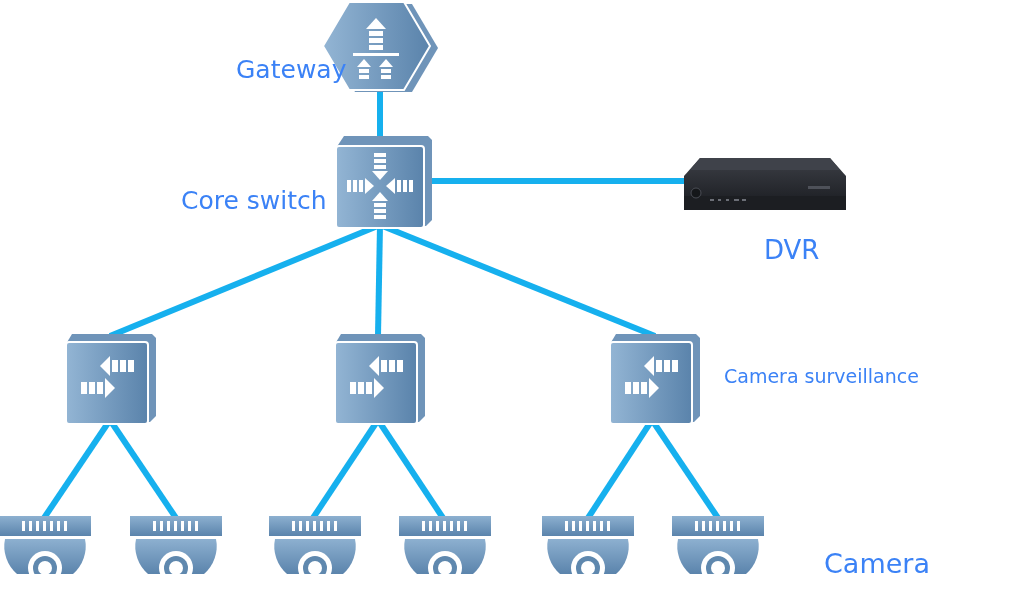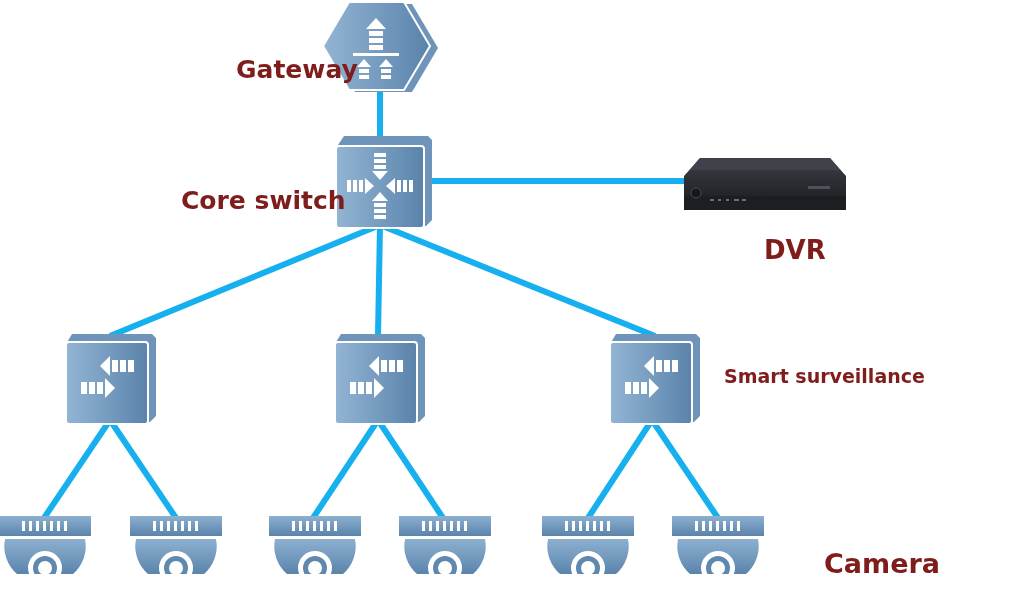--- a/index.html
+++ b/index.html
@@ -1,19 +1,19 @@
 <!DOCTYPE html>
 <html><head>
 <meta charset="utf-8">
 <style>
   html, body { margin: 0; padding: 0; background: #ffffff; }
   body { width: 1024px; height: 616px; position: relative; overflow: hidden;
          font-family: "DejaVu Sans", "Liberation Sans", sans-serif; }
   #diagram { position: absolute; left: 0; top: 0; }
-  .label { position: absolute; color: #7f1d1d; white-space: nowrap; font-weight: bold; }
+  .label { position: absolute; color: #3b82f6; white-space: nowrap; }
   .lbl-gateway { left: 236px; top: 55px; font-size: 25px; }
   .lbl-core { left: 181px; top: 186px; font-size: 25px; }
   .lbl-dvr { left: 764px; top: 235px; font-size: 26px; }
   .lbl-smart { left: 724px; top: 358px; font-size: 19px; line-height: 37px; white-space: normal; width: 220px; }
   .lbl-camera { left: 800px; top: 548px; font-size: 27px; margin-left: 24px; }
 </style>
 </head>
 <body>
 
 <svg id="diagram" width="1024" height="616" viewBox="0 0 1024 616">
@@ -145,15 +145,15 @@
   <use href="#camera" x="315" y="516"></use>
   <use href="#camera" x="445" y="516"></use>
   <use href="#camera" x="588" y="516"></use>
   <use href="#camera" x="718" y="516"></use>
 </svg>
 
 <div class="label lbl-gateway">Gateway</div>
 <div class="label lbl-core">Core switch</div>
 <div class="label lbl-dvr">DVR</div>
 <div class="label lbl-smart">
-  <div>Smart surveillance</div>
+  <div>Camera surveillance</div>
 </div>
 <div class="label lbl-camera">Camera</div>
 
 </body></html>

